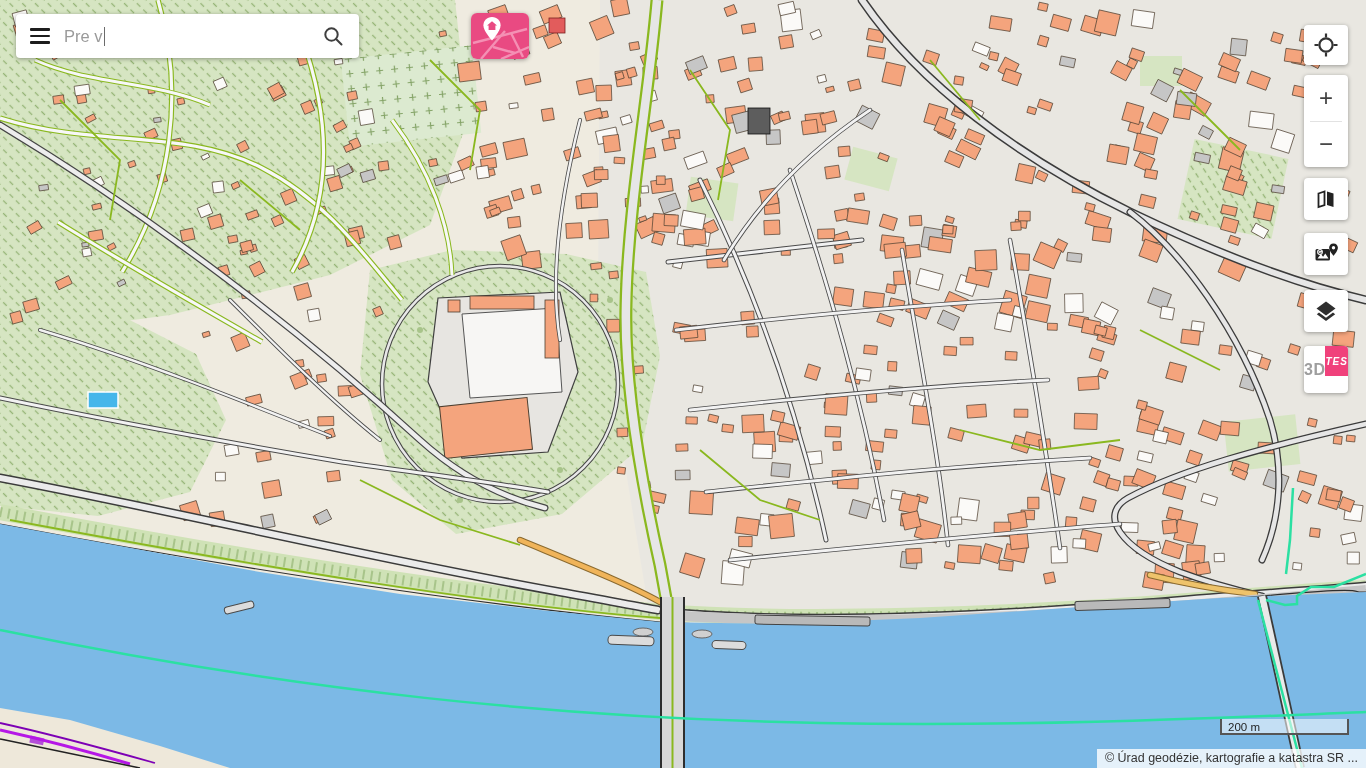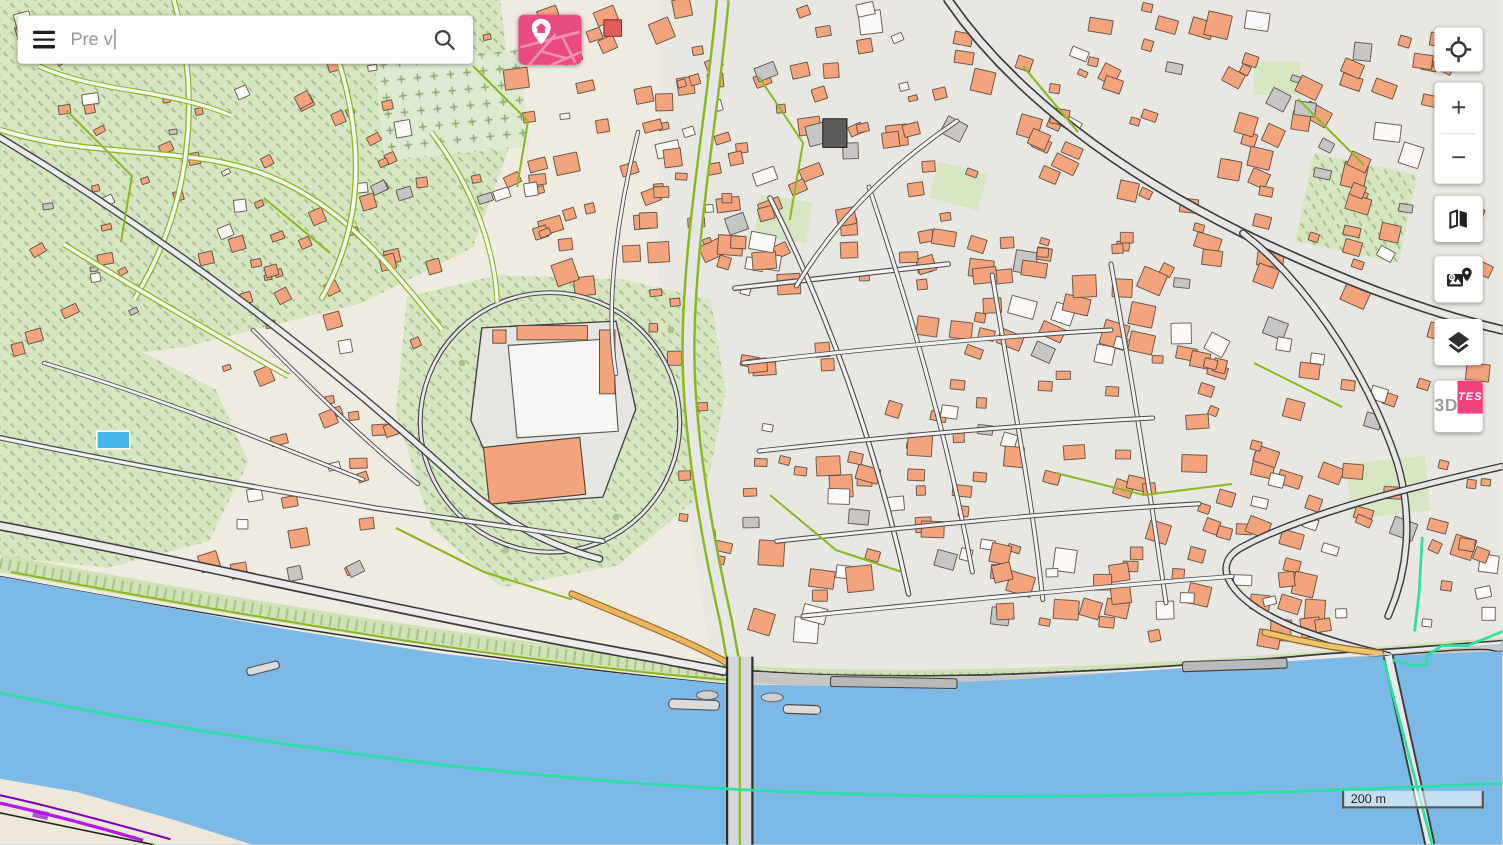--- a/index.html
+++ b/index.html
@@ -3,21 +3,21 @@
 <meta charset="utf-8">
 <style>
   html,body{margin:0;padding:0;width:1366px;height:768px;overflow:hidden;
     font-family:"Liberation Sans",sans-serif;background:#efebe0;}
   #stage{position:relative;width:1366px;height:768px;overflow:hidden;}
   #map{position:absolute;left:0;top:0;width:1366px;height:768px;display:block;}
 
   .card{background:#fff;border-radius:4px;box-shadow:0 1px 4px rgba(0,0,0,.35);}
 
   
-  .searchbar{position:absolute;left:16px;top:14px;width:414px;height:44px;
+  .searchbar{position:absolute;left:16px;top:14px;width:343px;height:44px;
     display:flex;align-items:center;}
   .menu-btn{width:48px;height:44px;border:0;background:transparent;cursor:pointer;
     display:flex;flex-direction:column;align-items:center;justify-content:center;gap:4px;}
   .menu-btn i{display:block;width:20px;height:2.4px;background:#1d1d1d;border-radius:1px;}
   .search-text{flex:1;font-size:16.5px;color:#9a9a9a;white-space:nowrap;overflow:hidden;}
   .caret{display:inline-block;width:1.5px;height:19px;background:#6b6b6b;
     margin-left:1px;vertical-align:-4px;}
   .search-btn{width:52px;height:44px;border:0;background:transparent;cursor:pointer;
     display:flex;align-items:center;justify-content:center;}
 
@@ -798,14 +798,15 @@
 <button class="btn3d card">
   <span class="lbl3d">3D</span>
   <span class="testbadge">TEST</span>
 </button>
 
 
 <div class="scalebar">
   <span>200 m</span>
 </div>
 
+<div class="attribution">© Úrad geodézie, kartografie a katastra SR ...</div>
 
 </div>
 
 </body></html>

